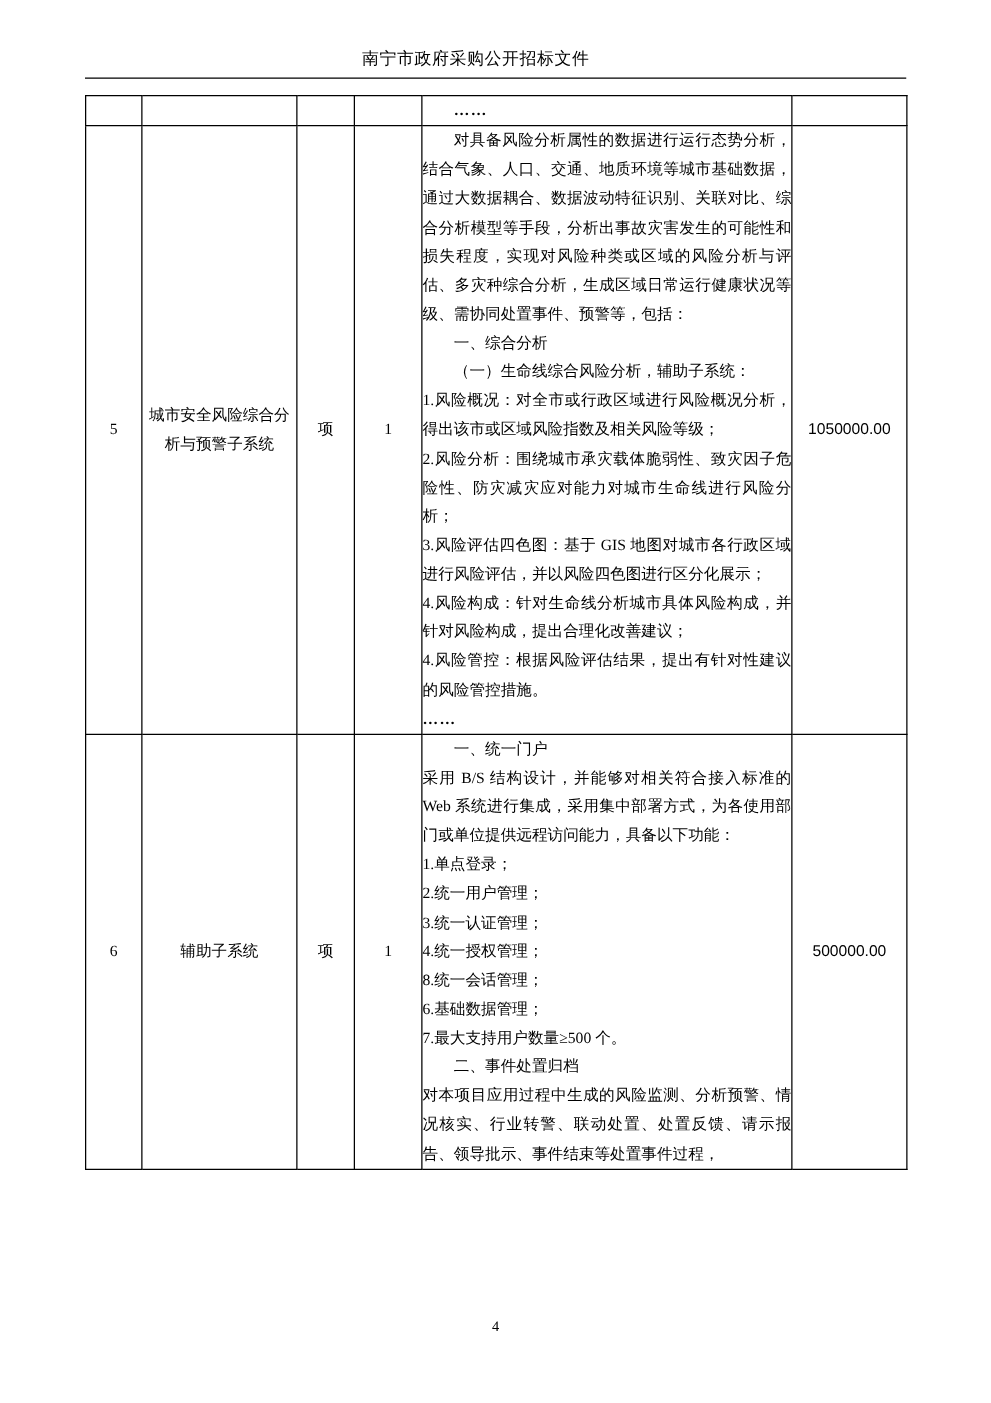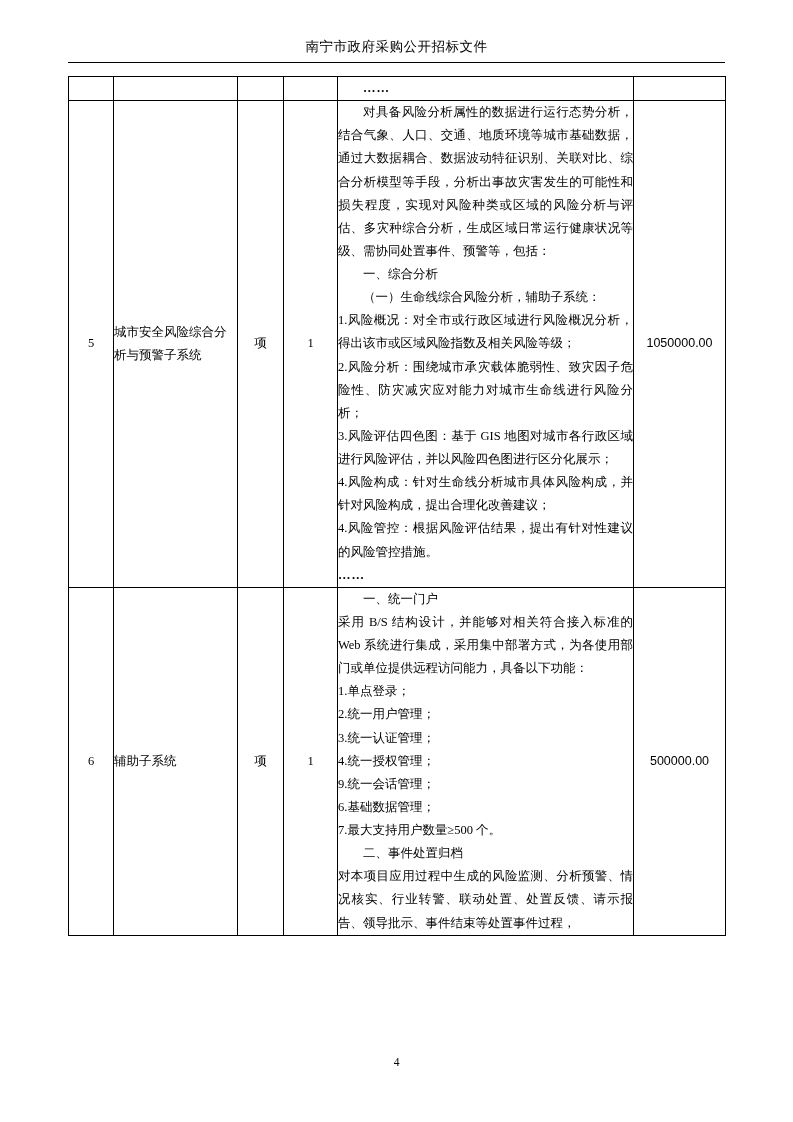--- a/index.html
+++ b/index.html
@@ -17,21 +17,21 @@
   .page {
     width: 793px;
     height: 1122px;
     position: relative;
     box-sizing: border-box;
     padding: 0;
   }
   .header {
     position: absolute;
     top: 38px;
-    left: 68px;
+    left: 52px;
     width: 657px;
     text-align: center;
     font-size: 13.5px;
     letter-spacing: 0.5px;
     font-family: "Liberation Serif", "DejaVu Serif", serif;
   }
   .header-rule {
     position: absolute;
     top: 62px;
     left: 68px;
@@ -83,20 +83,21 @@
     font-weight: bold;
   }
   .desc-p.center-head {
     text-indent: 25px;
     font-weight: normal;
   }
   .dots {
     letter-spacing: 1px;
   }
   .name-cell {
+    text-align: center;
     padding: 0 6px;
     line-height: 1.85;
     font-size: 12.5px;
   }
   .price-cell {
     text-align: center;
     font-size: 12.5px;
     font-family: Liberation Sans, sans-serif;
   }
   .footer-page {
@@ -167,21 +168,21 @@
         <td class="name-cell">辅助子系统</td>
         <td class="cell-center">项</td>
         <td class="cell-center num-latin">1</td>
         <td class="cell-desc">
           <p class="desc-p center-head">一、统一门户</p>
           <p class="desc-p">采用 B/S 结构设计，并能够对相关符合接入标准的 Web 系统进行集成，采用集中部署方式，为各使用部门或单位提供远程访问能力，具备以下功能：</p>
           <p class="desc-p">1.单点登录；</p>
           <p class="desc-p">2.统一用户管理；</p>
           <p class="desc-p">3.统一认证管理；</p>
           <p class="desc-p">4.统一授权管理；</p>
-          <p class="desc-p">9.统一会话管理；</p>
+          <p class="desc-p">8.统一会话管理；</p>
           <p class="desc-p">6.基础数据管理；</p>
           <p class="desc-p">7.最大支持用户数量≥500 个。</p>
           <p class="desc-p center-head">二、事件处置归档</p>
           <p class="desc-p">对本项目应用过程中生成的风险监测、分析预警、情况核实、行业转警、联动处置、处置反馈、请示报告、领导批示、事件结束等处置事件过程，</p>
         </td>
         <td class="price-cell">500000.00</td>
       </tr>
     </tbody>
   </table>
 

